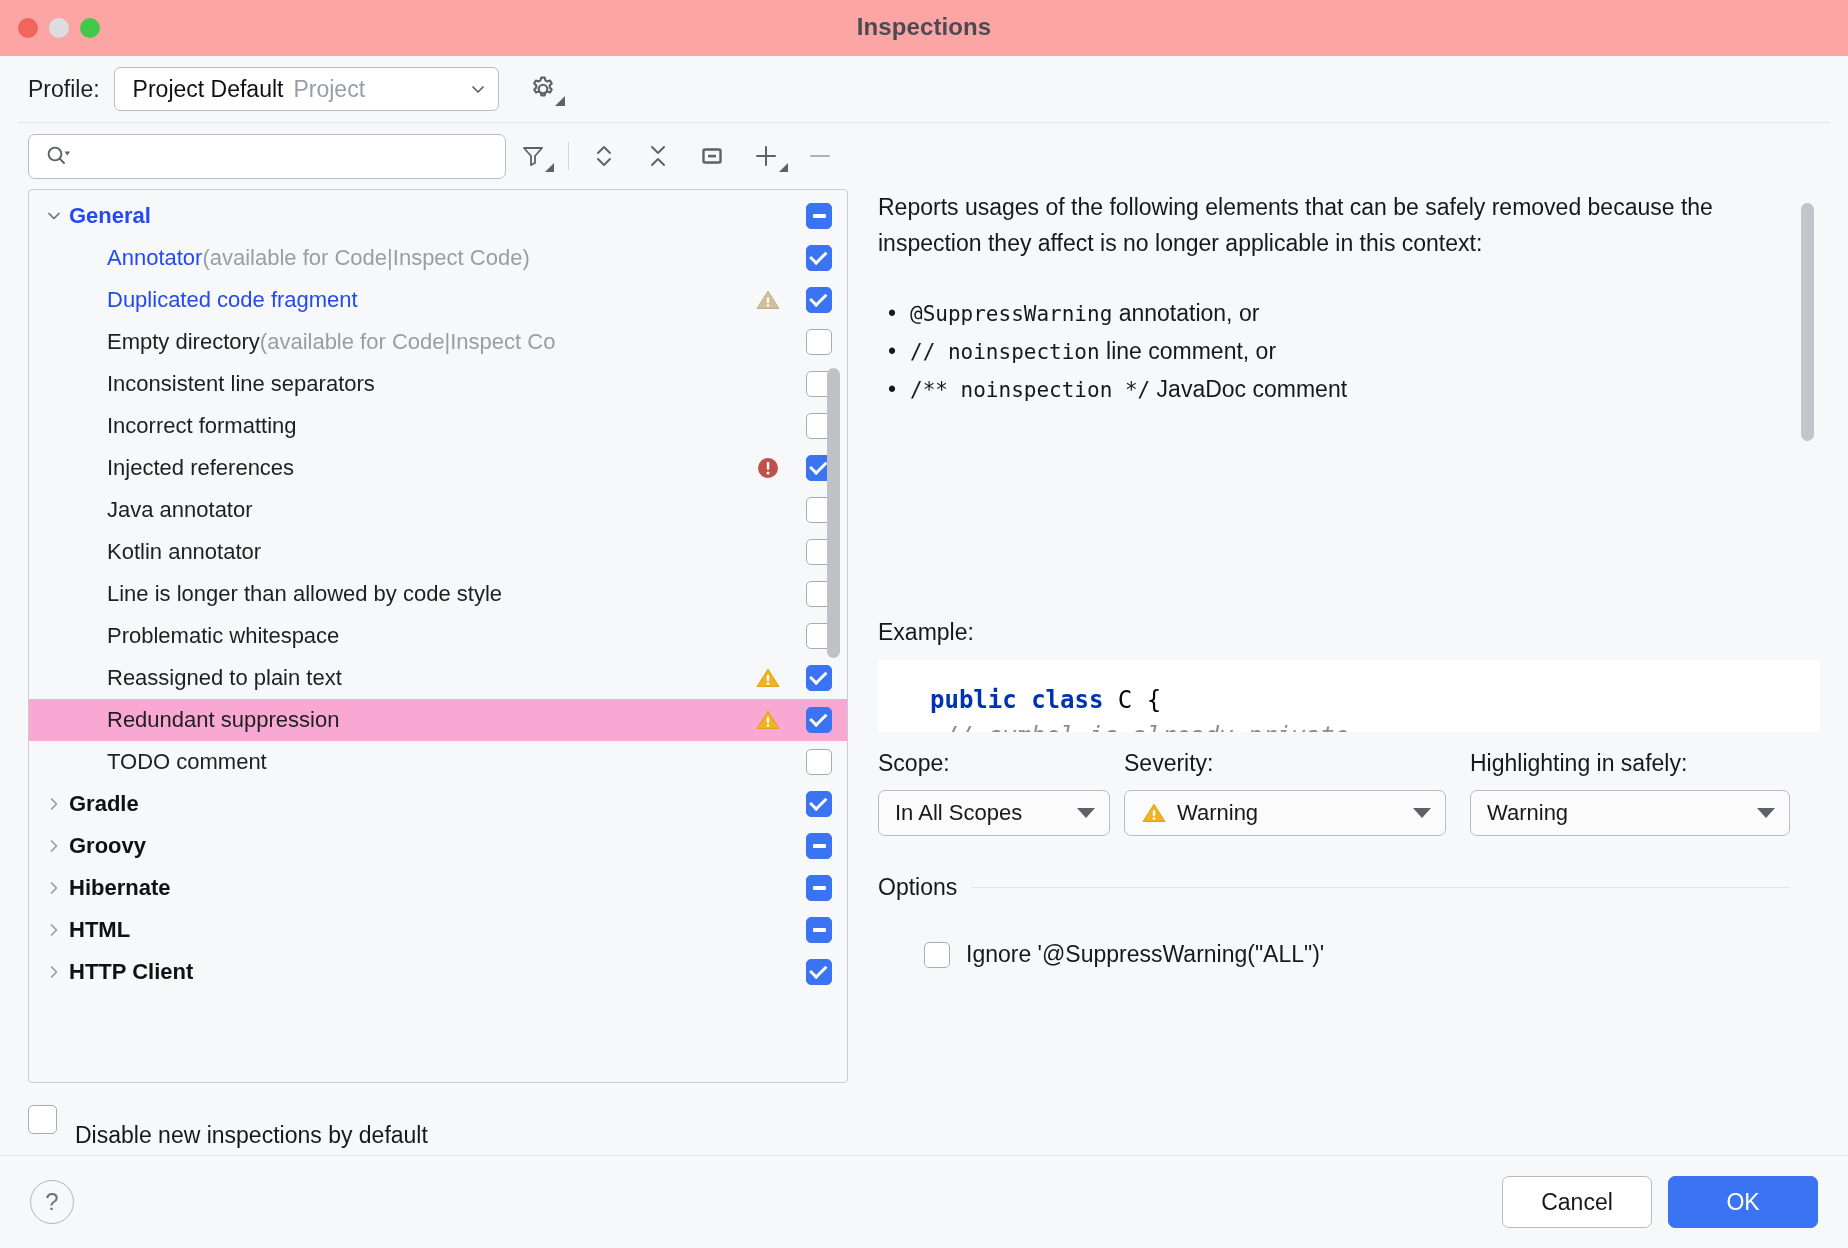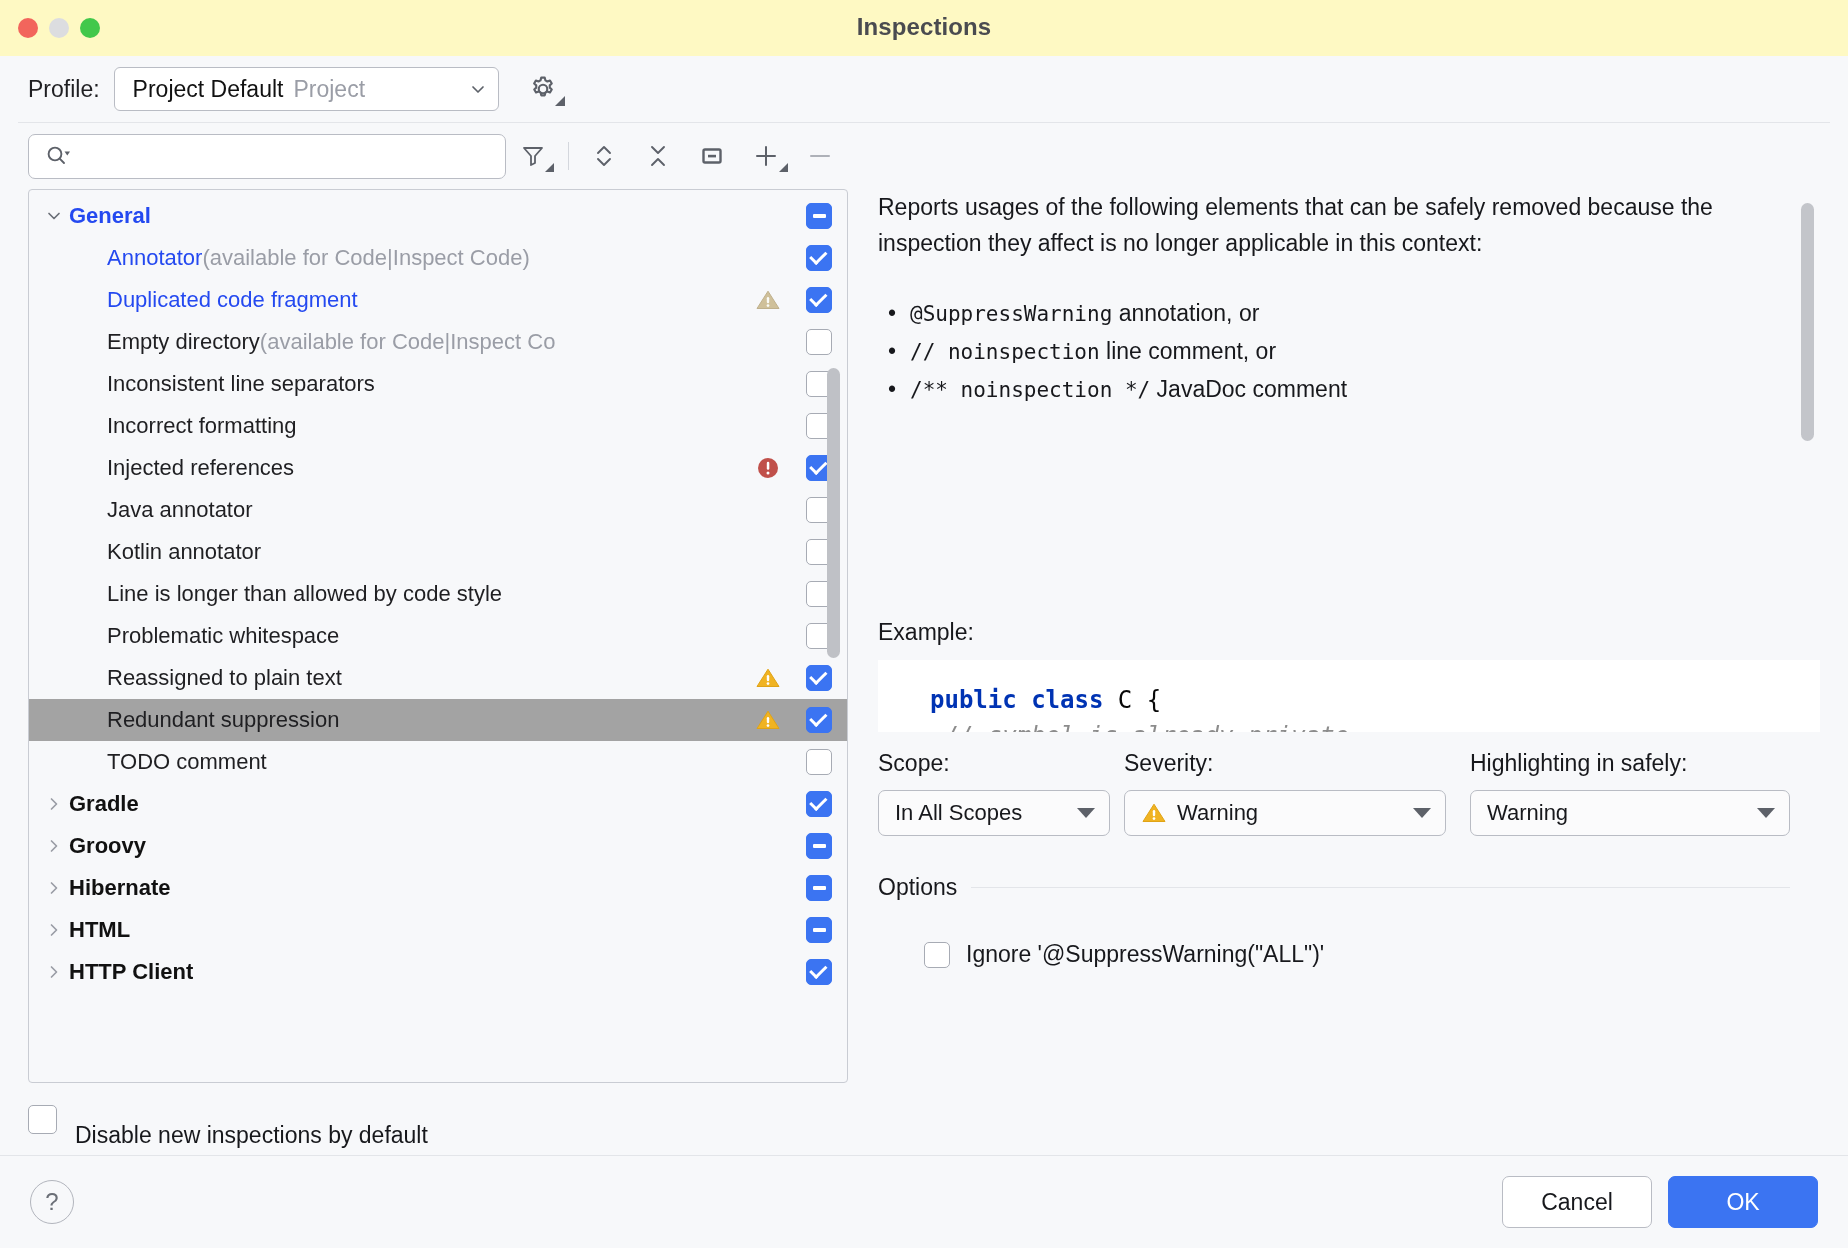--- a/index.html
+++ b/index.html
@@ -22,21 +22,21 @@
     background: #f7f8fa;
     display: flex;
     flex-direction: column;
   }
 
   
   .titlebar {
     height: 56px;
     flex: 0 0 56px;
     position: relative;
-    background: #fef9c3;
+    background: #fca5a5;
   }
   .traffic {
     position: absolute;
     left: 18px;
     top: 18px;
     display: flex;
     gap: 11px;
   }
   .dot {
     width: 20px; height: 20px;
@@ -165,21 +165,21 @@
   .tree-inner { padding-top: 5px; }
 
   .trow {
     height: 42px;
     display: flex;
     align-items: center;
     position: relative;
     padding-left: 10px;
     box-sizing: border-box;
   }
-  .trow.selected { background: #a3a3a3; }
+  .trow.selected { background: #f9a8d4; }
   .twist {
     width: 30px; flex: 0 0 30px;
     display: flex; align-items: center; justify-content: center;
   }
   .trow .indent { width: 68px; flex: 0 0 68px; }
   .tlabel {
     font-size: 22px;
     white-space: nowrap;
     overflow: hidden;
   }

